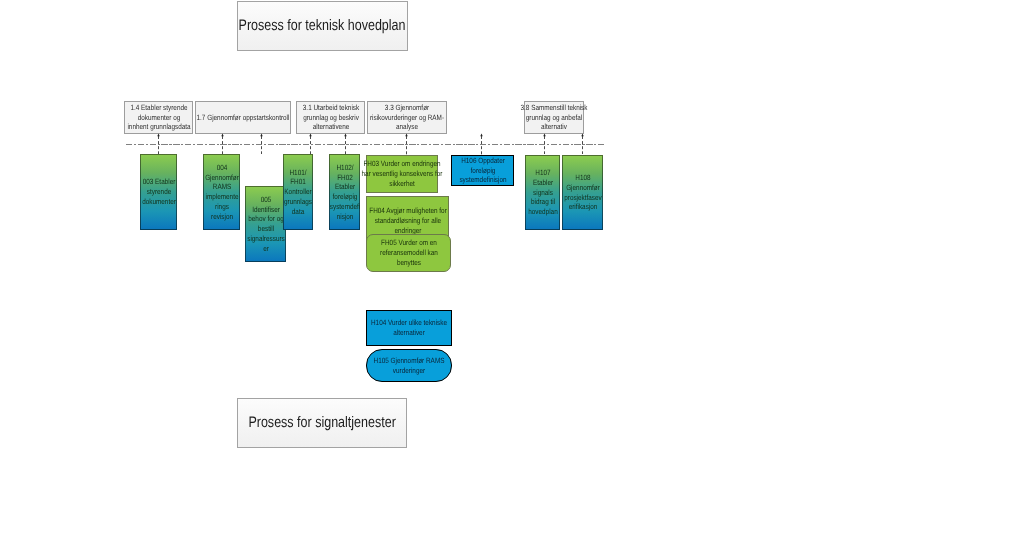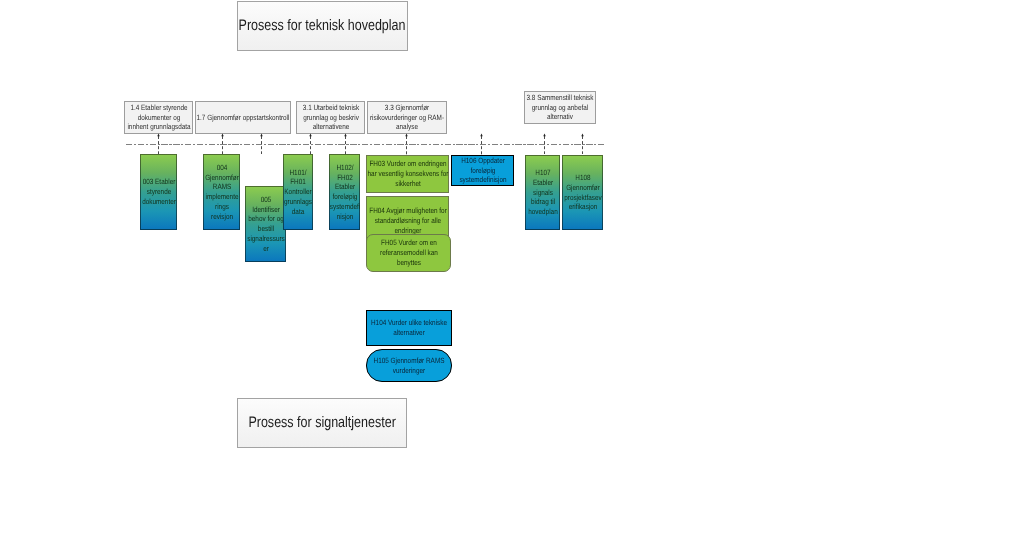--- a/index.html
+++ b/index.html
@@ -91,21 +91,21 @@
         <span class="ln">alternativene</span>
       </span>
   </div>
   <div class="abs hdrbox" style="left:367px;top:101px;width:80px;height:33px;">
     <span>
         <span class="ln">3.3 Gjennomfør</span>
         <span class="ln">risikovurderinger og RAM-</span>
         <span class="ln">analyse</span>
       </span>
   </div>
-  <div class="abs hdrbox" style="left:524px;top:91px;width:72px;height:33px;">
+  <div class="abs hdrbox" style="left:524px;top:101px;width:60px;height:33px;">
     <span>
         <span class="ln">3.8 Sammenstill teknisk</span>
         <span class="ln">grunnlag og anbefal</span>
         <span class="ln">alternativ</span>
       </span>
   </div>
 
   <svg class="abs" style="left:0;top:0;width:1024px;height:540px;overflow:visible;" width="1024" height="540" viewBox="0 0 1024 540">
     <g stroke="#808080" stroke-width="1" fill="none" shape-rendering="crispEdges">
       <line x1="126" y1="144.5" x2="605" y2="144.5" stroke-dasharray="6.4 1.6 2.2 1.6"></line>
@@ -174,21 +174,21 @@
     <span>
         <span class="ln">H102/</span>
         <span class="ln">FH02</span>
         <span class="ln">Etabler</span>
         <span class="ln">foreløpig</span>
         <span class="ln">systemdefi</span>
         <span class="ln">nisjon</span>
       </span>
   </div>
 
-  <div class="abs tbox flat-green" style="left:366px;top:155px;width:83px;height:38px;text-align:center;">
+  <div class="abs tbox flat-green" style="left:366px;top:155px;width:72px;height:38px;text-align:center;">
     <span>
         <span class="ln">FH03 Vurder om endringen</span>
         <span class="ln">har vesentlig konsekvens for</span>
         <span class="ln">sikkerhet</span>
       </span>
   </div>
   <div class="abs tbox flat-green" style="left:366px;top:196px;width:83px;height:50px;">
     <span>
         <span class="ln">FH04 Avgjør muligheten for</span>
         <span class="ln">standardløsning for alle</span>

